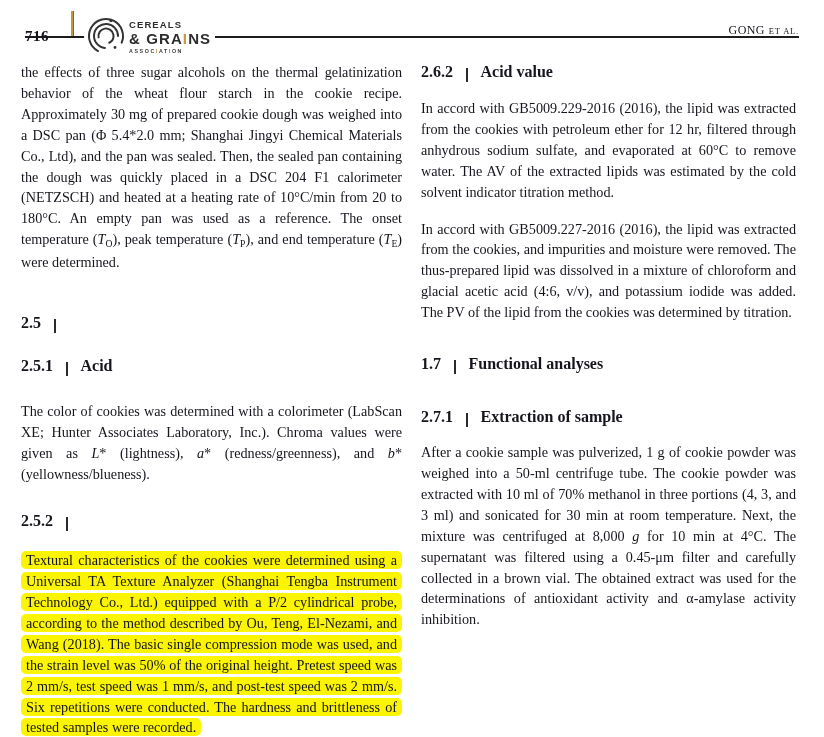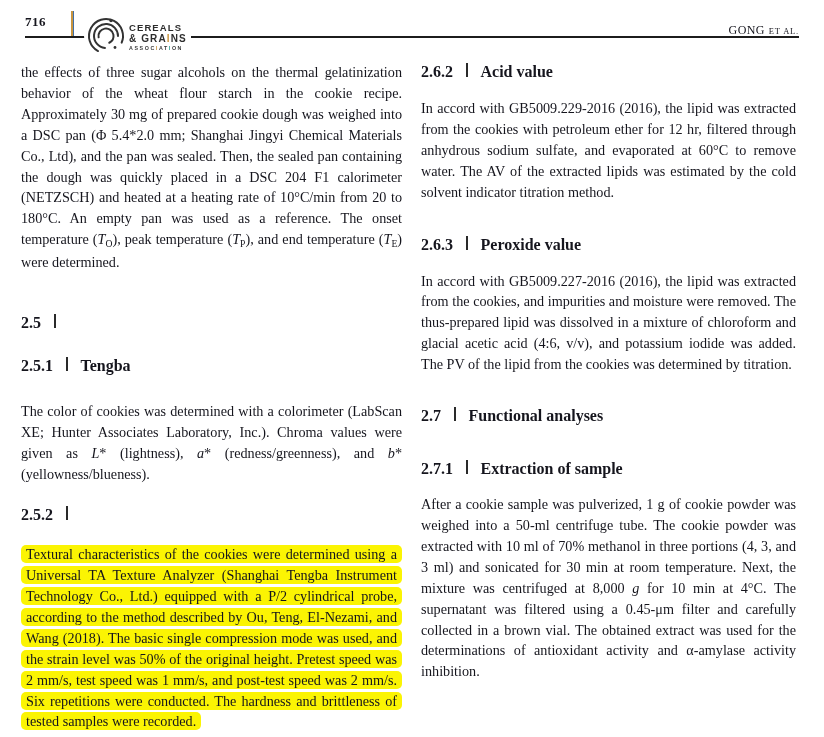--- a/index.html
+++ b/index.html
@@ -9,40 +9,40 @@
   html,body{margin:0;padding:0;}
   body{
     width:824px;height:737px;background:#ffffff;color:var(--ink);
     font-family:"Liberation Serif", serif;overflow:hidden;
   }
   .page{position:relative;width:824px;height:737px;}
 
   
   .header{position:relative;height:56px;}
   .rule{position:absolute;left:25px;right:25px;top:36px;height:1.5px;background:var(--rule);}
-  .pagenum{position:absolute;left:25px;top:14px;font-size:13px;font-weight:bold;letter-spacing:0.5px;}
+  .pagenum{position:absolute;left:25px;top:28px;font-size:15px;font-weight:bold;letter-spacing:0.5px;}
   .accent-bar{position:absolute;left:71px;top:11px;width:3px;height:25px;
     background:linear-gradient(to right,var(--gold) 50%,var(--blue) 50%);}
   .logo{position:absolute;left:84px;top:14px;display:flex;align-items:center;}
   .logo-mark{width:44px;height:44px;background:#fff;border-radius:50%;}
   .logo-text{background:#fff;padding:1px 4px 2px 3px;font-family:"Liberation Sans",sans-serif;line-height:1;margin-left:-2px;margin-top:3px;}
   .logo-l1{font-size:9.5px;font-weight:700;letter-spacing:1.1px;color:#2d2d2d;}
-  .logo-l2{font-size:10px;font-weight:700;letter-spacing:1.1px;color:#2d2d2d;margin-top:1.5px;}
+  .logo-l2{font-size:15px;font-weight:700;letter-spacing:1.1px;color:#2d2d2d;margin-top:1.5px;}
   .logo-l3{font-size:5.3px;font-weight:700;letter-spacing:1.6px;color:#3a3a3a;margin-top:2.5px;}
   .gold{color:var(--gold);} .teal{color:#2a9d8f;}
   .running-head{position:absolute;right:25px;top:20px;white-space:nowrap;}
   .rh-name{font-size:12px;letter-spacing:0.4px;}
   .rh-etal{font-size:8.5px;letter-spacing:0.8px;}
 
   
   .columns{display:flex;gap:19px;padding:6px 24px 0 21px;}
   .col{width:381px;}
   .col.right{width:375px;}
 
-  .heading{display:flex;align-items:flex-start;font-weight:bold;font-size:16px;line-height:20px;}
+  .heading{display:flex;align-items:flex-end;font-weight:bold;font-size:16px;line-height:20px;}
   .h-num{white-space:nowrap;}
   .h-bar{width:1.5px;height:14px;background:#2a2a2a;margin:1px 13px 0 13px;}
   .h-title{white-space:nowrap;font-family:Liberation Serif, serif;}
 
   p.body-para{
     margin:0;font-size:14.2px;line-height:20.9px;text-align:justify;
     hyphens:auto;-webkit-hyphens:auto;
   }
   .i{font-style:italic;}
   .sub{font-size:68%;position:relative;top:0.28em;}
@@ -92,52 +92,47 @@
       <p class="body-para"><span>the effects of three sugar alcohols on the thermal gelatinization behavior of the wheat flour starch in the cookie recipe. Approximately 30 mg of prepared cookie dough was weighed into a DSC pan (Φ 5.4*2.0 mm; Shanghai Jingyi Chemical Materials Co., Ltd), and the pan was sealed. Then, the sealed pan containing the dough was quickly placed in a DSC 204 F1 calorimeter (NETZSCH) and heated at a heating rate of 10°C/min from 20 to 180°C. An empty pan was used as a reference. The onset temperature (</span><span class="i">T</span><span class="sub">O</span><span>), peak temperature (</span><span class="i">T</span><span class="sub">P</span><span>), and end temperature (</span><span class="i">T</span><span class="sub">E</span><span>) were determined.</span></p>
 
       <div class="heading" style="margin-top:40px;">
         <span class="h-num">2.5</span>
         <span class="h-bar"></span>
       </div>
 
       <div class="heading" style="margin-top:23px;">
         <span class="h-num">2.5.1</span>
         <span class="h-bar"></span>
-        <span class="h-title">Tengba</span>
+        <span class="h-title">Acid</span>
       </div>
 
       <p class="body-para" style="margin-top:25px;"><span>The color of cookies was determined with a colorimeter (LabScan XE; Hunter Associates Laboratory, Inc.). Chroma values were given as </span><span class="i">L</span><span>* (lightness), </span><span class="i">a</span><span>* (redness/greenness), and </span><span class="i">b</span><span>* (yellowness/blueness).</span></p>
 
-      <div class="heading" style="margin-top:20px;">
+      <div class="heading" style="margin-top:26px;">
         <span class="h-num">2.5.2</span>
         <span class="h-bar"></span>
       </div>
 
       <p class="body-para" style="margin-top:19px;"><span class="hl"><span>Textural characteristics of the cookies were determined using a Universal TA Texture Analyzer (Shanghai Tengba Instrument Technology Co., Ltd.) equipped with a P/2 cylindrical probe, according to the method described by Ou, Teng, El-Nezami, and Wang (2018). The basic single compression mode was used, and the strain level was 50% of the original height. Pretest speed was 2 mm/s, test speed was 1 mm/s, and post-test speed was 2 mm/s. Six repetitions were conducted. The hardness and brittleness of tested samples were recorded.</span></span></p>
     </div>
 
     <div class="col right">
       <div class="heading">
         <span class="h-num">2.6.2</span>
         <span class="h-bar"></span>
         <span class="h-title">Acid value</span>
       </div>
 
       <p class="body-para" style="margin-top:16px;"><span>In accord with GB5009.229-2016 (2016), the lipid was extracted from the cookies with petroleum ether for 12 hr, filtered through anhydrous sodium sulfate, and evaporated at 60°C to remove water. The AV of the extracted lipids was estimated by the cold solvent indicator titration method.</span></p>
 
-      <div class="heading" style="margin-top:32px;">
-        <span class="h-num">2.6.3</span>
-        <span class="h-bar"></span>
-        <span class="h-title">Peroxide value</span>
-      </div>
 
       <p class="body-para" style="margin-top:16px;"><span>In accord with GB5009.227-2016 (2016), the lipid was extracted from the cookies, and impurities and moisture were removed. The thus-prepared lipid was dissolved in a mixture of chloroform and glacial acetic acid (4:6, v/v), and potassium iodide was added. The PV of the lipid from the cookies was determined by titration.</span></p>
 
       <div class="heading" style="margin-top:31px;">
-        <span class="h-num">2.7</span>
+        <span class="h-num">1.7</span>
         <span class="h-bar"></span>
         <span class="h-title">Functional analyses</span>
       </div>
 
       <div class="heading" style="margin-top:33px;">
         <span class="h-num">2.7.1</span>
         <span class="h-bar"></span>
         <span class="h-title">Extraction of sample</span>
       </div>
 

